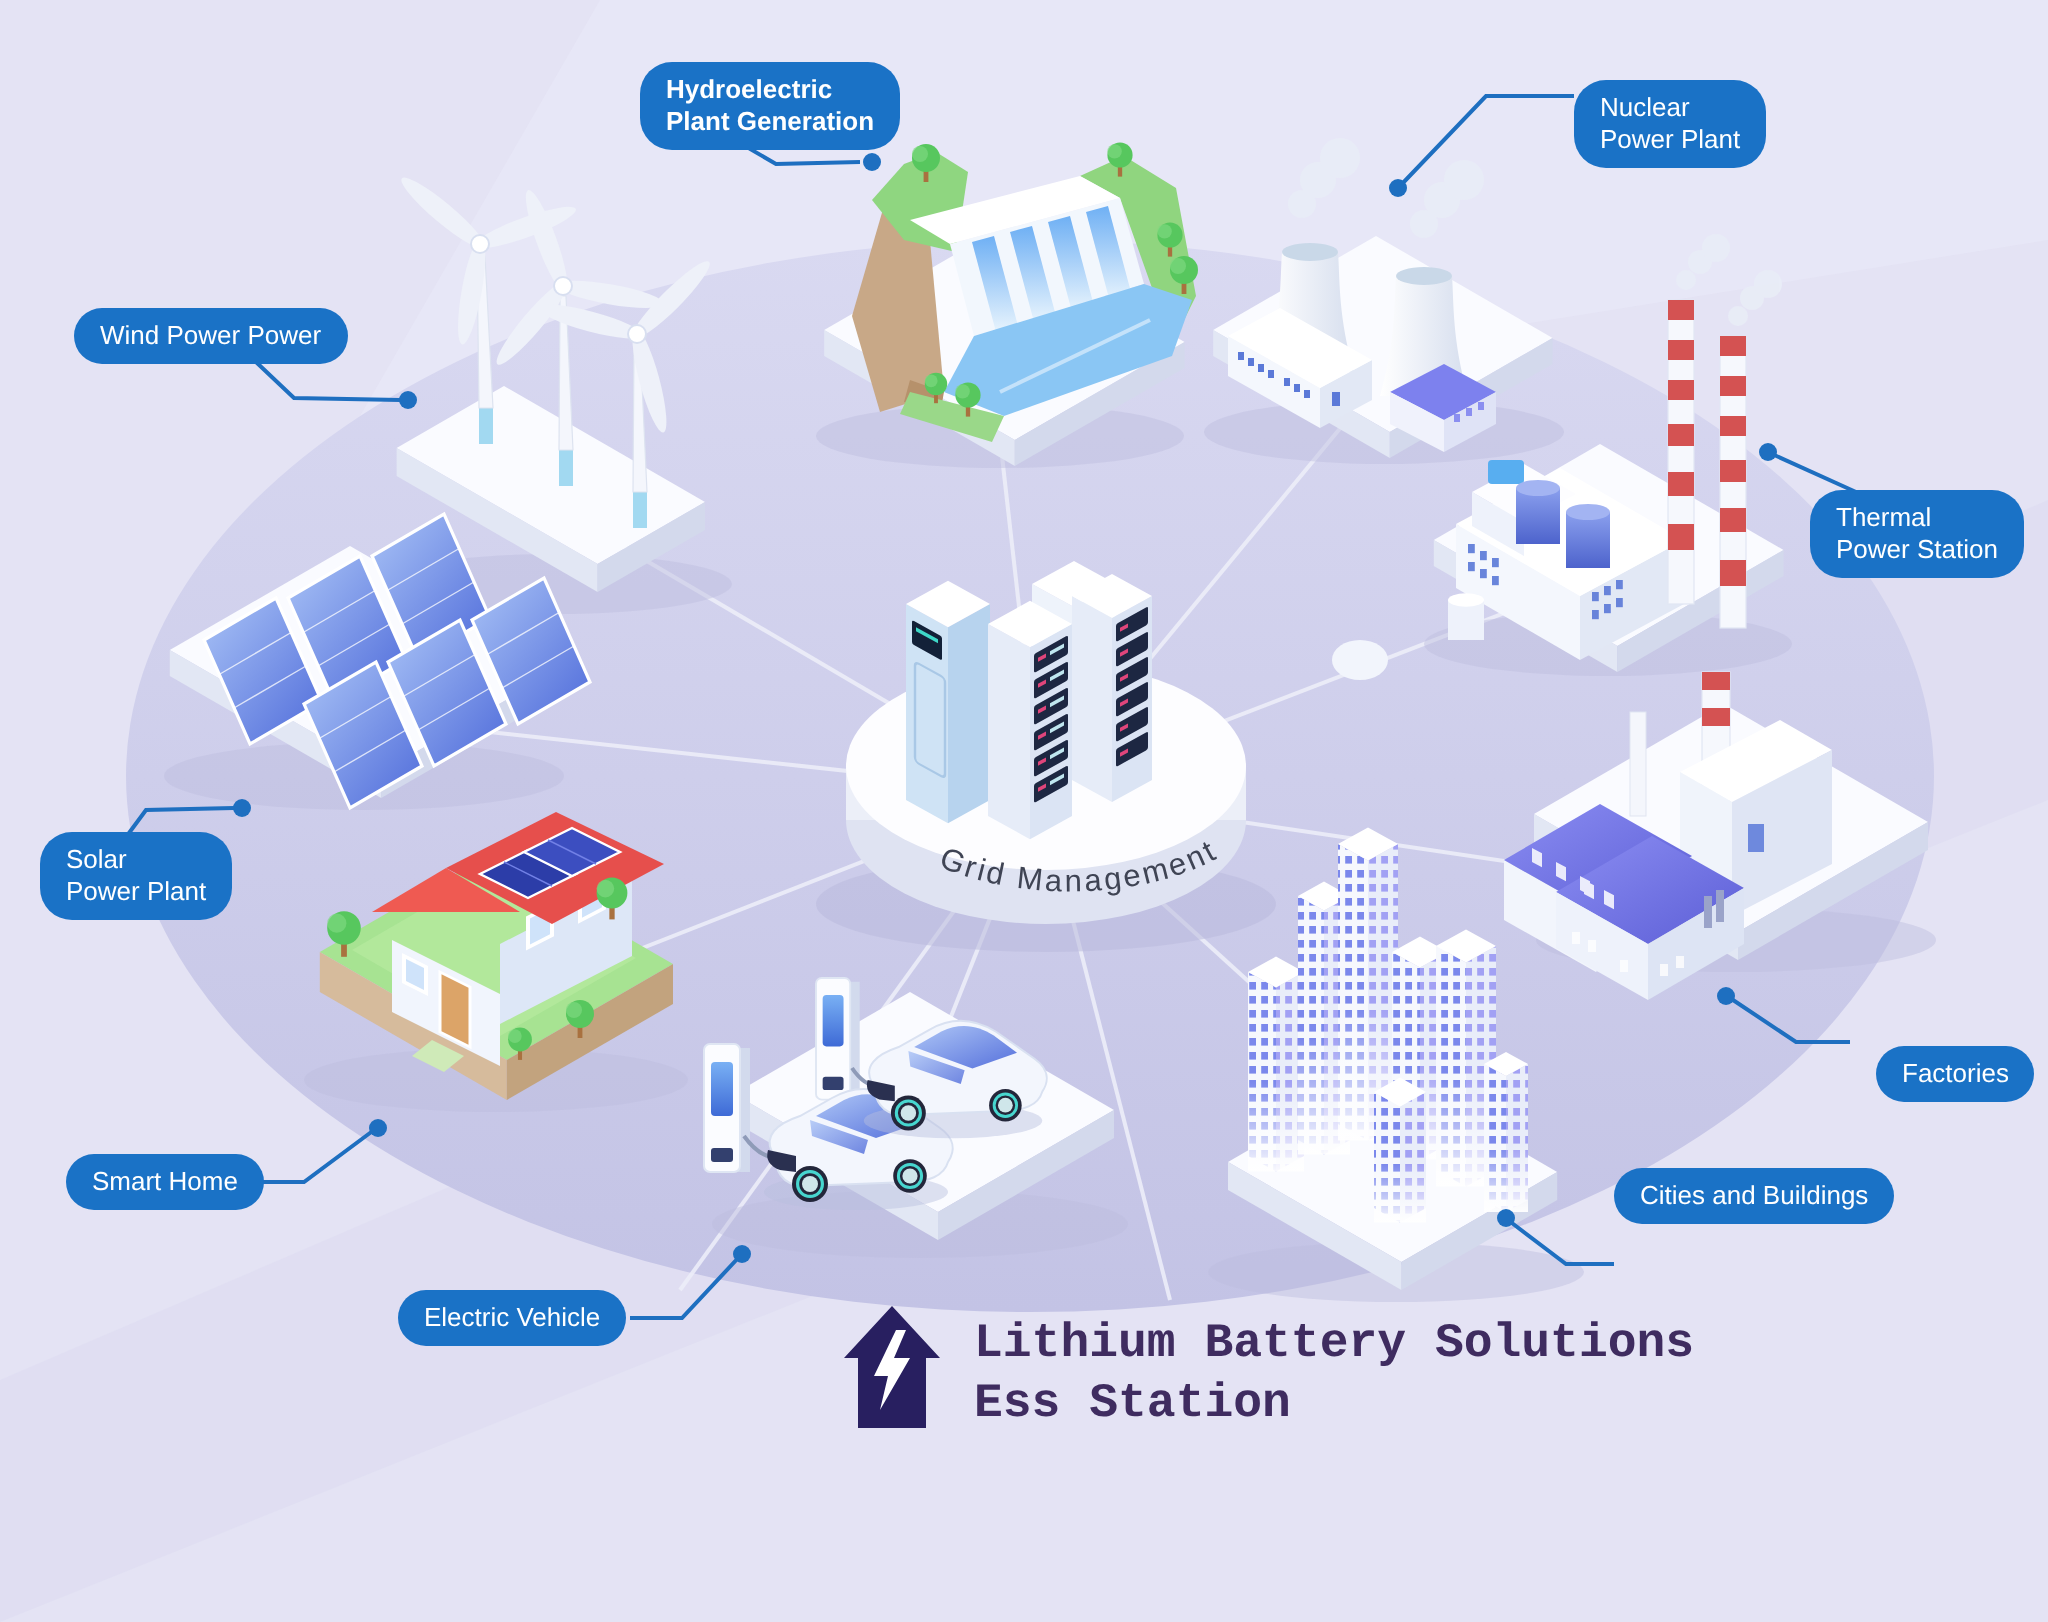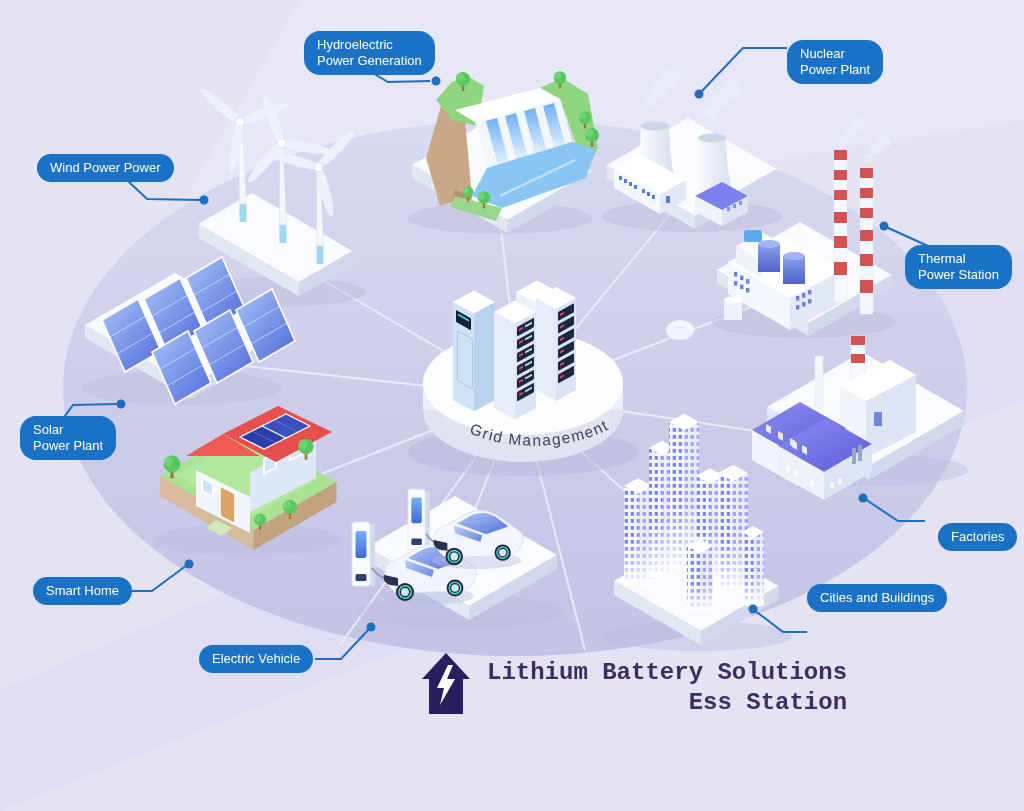--- a/index.html
+++ b/index.html
@@ -16,21 +16,21 @@
     font-size:13px;
     line-height:16px;
     padding:6px 13px;
     border-radius:16px;
     white-space:nowrap;
     z-index:3;
   }
   .pill span{display:block;}
   #logo{
     position:absolute;left:421px;top:652px;z-index:3;
-    display:flex;align-items:flex-start;text-align:right;
+    display:flex;align-items:flex-start;
   }
   #logo .logo-text{
     margin-left:16px;
     font-family:"Liberation Mono", monospace;
     font-weight:bold;
     font-size:24px;
     line-height:30px;
     color:#3f2c60;
     margin-top:6px;
     white-space:nowrap;
@@ -585,23 +585,23 @@
     <circle cx="204" cy="200" r="4.5"></circle>
     <circle cx="884" cy="226" r="4.5"></circle>
     <circle cx="121" cy="404" r="4.5"></circle>
     <circle cx="189" cy="564" r="4.5"></circle>
     <circle cx="371" cy="627" r="4.5"></circle>
     <circle cx="753" cy="609" r="4.5"></circle>
     <circle cx="863" cy="498" r="4.5"></circle>
   </g>
 </svg>
 
-<div class="pill" style="left:304px;top:31px;">
+<div class="pill" style="left:320px;top:31px;font-weight:bold;">
   <span>Hydroelectric</span>
-  <span>Power Generation</span>
+  <span>Plant Generation</span>
 </div>
 <div class="pill" style="left:787px;top:40px;">
   <span>Nuclear</span>
   <span>Power Plant</span>
 </div>
 <div class="pill" style="left:37px;top:154px;">
   <span>Wind Power Power</span>
 </div>
 <div class="pill" style="left:905px;top:245px;">
   <span>Thermal</span>

